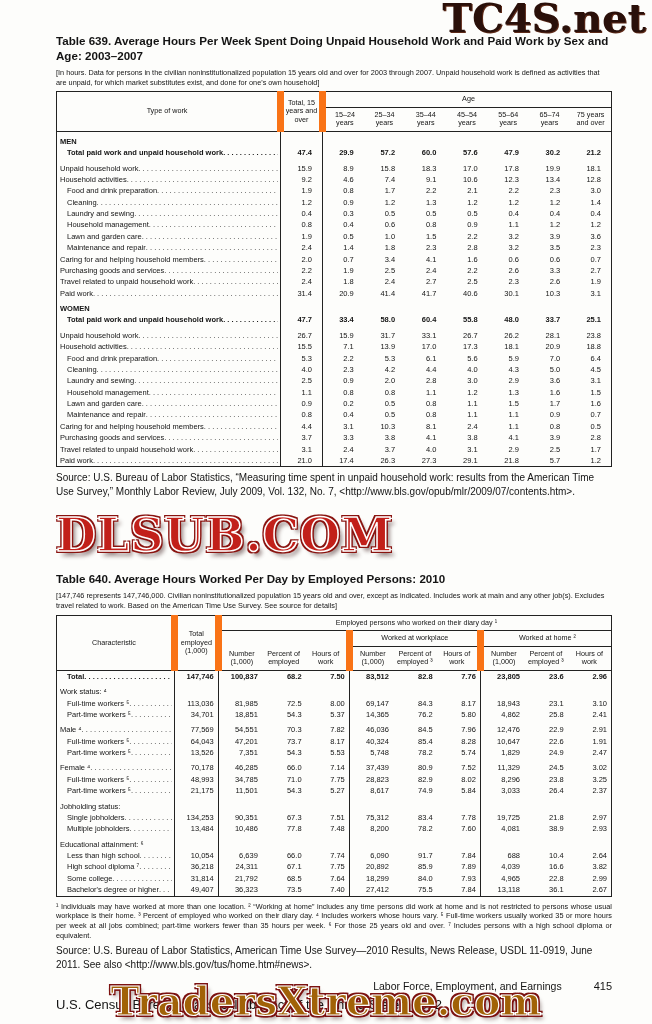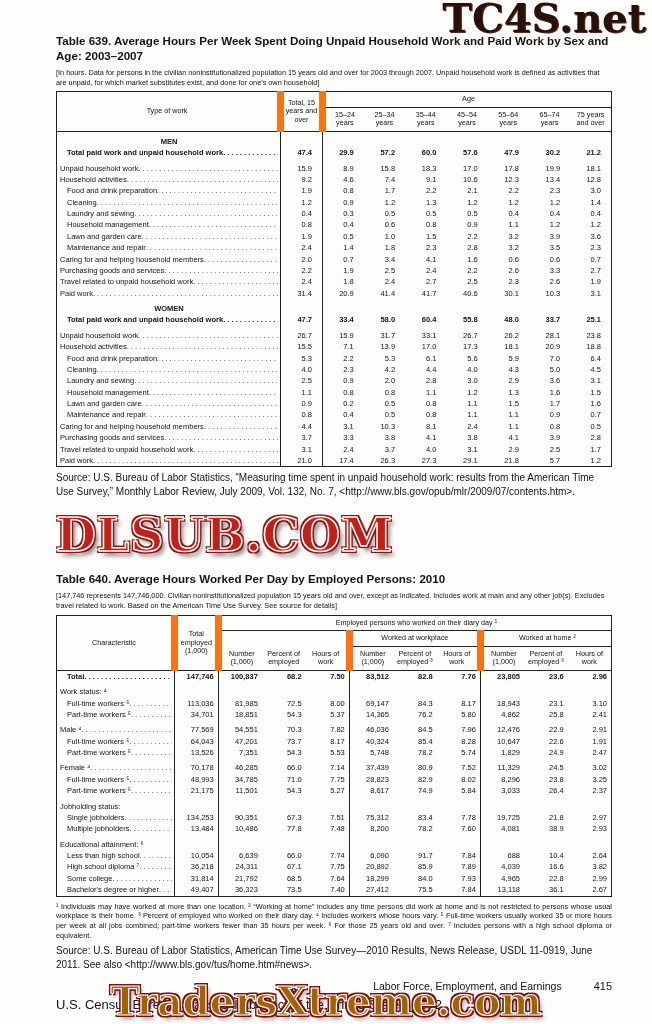--- a/index.html
+++ b/index.html
@@ -29,21 +29,21 @@
 .br{border-right:7px solid #f97316}
 td{font-size:7.5px;line-height:1.25;padding:1px 2px;vertical-align:bottom}
 .num{text-align:right;padding-right:10px}
 .t640 .num{padding-right:4px}
 .sep{border-right:1px solid #222}
 .b{font-weight:bold}
 .gap{padding-top:5px}
 .stub{overflow:hidden}
 .ind0{padding-left:3px}
 .ind1{padding-left:10px}
-.sec{text-align:center;font-weight:bold}
+.sec{font-weight:bold}
 .subh{text-align:left}
 .fx{display:flex;overflow:hidden;align-items:baseline}
 .lt{white-space:nowrap}
 .leader{flex:1 1 auto;overflow:hidden;white-space:nowrap;min-width:0}
 .leader::before{content:". . . . . . . . . . . . . . . . . . . . . . . . . . . . . . . . . . . . . . . . . . . . . . . . . . . . . . . . . . . . . . . . . . . . . . . ."}
 </style>
 </head>
 <body>
 
 <div class="wm-top">TC4S.net</div>

